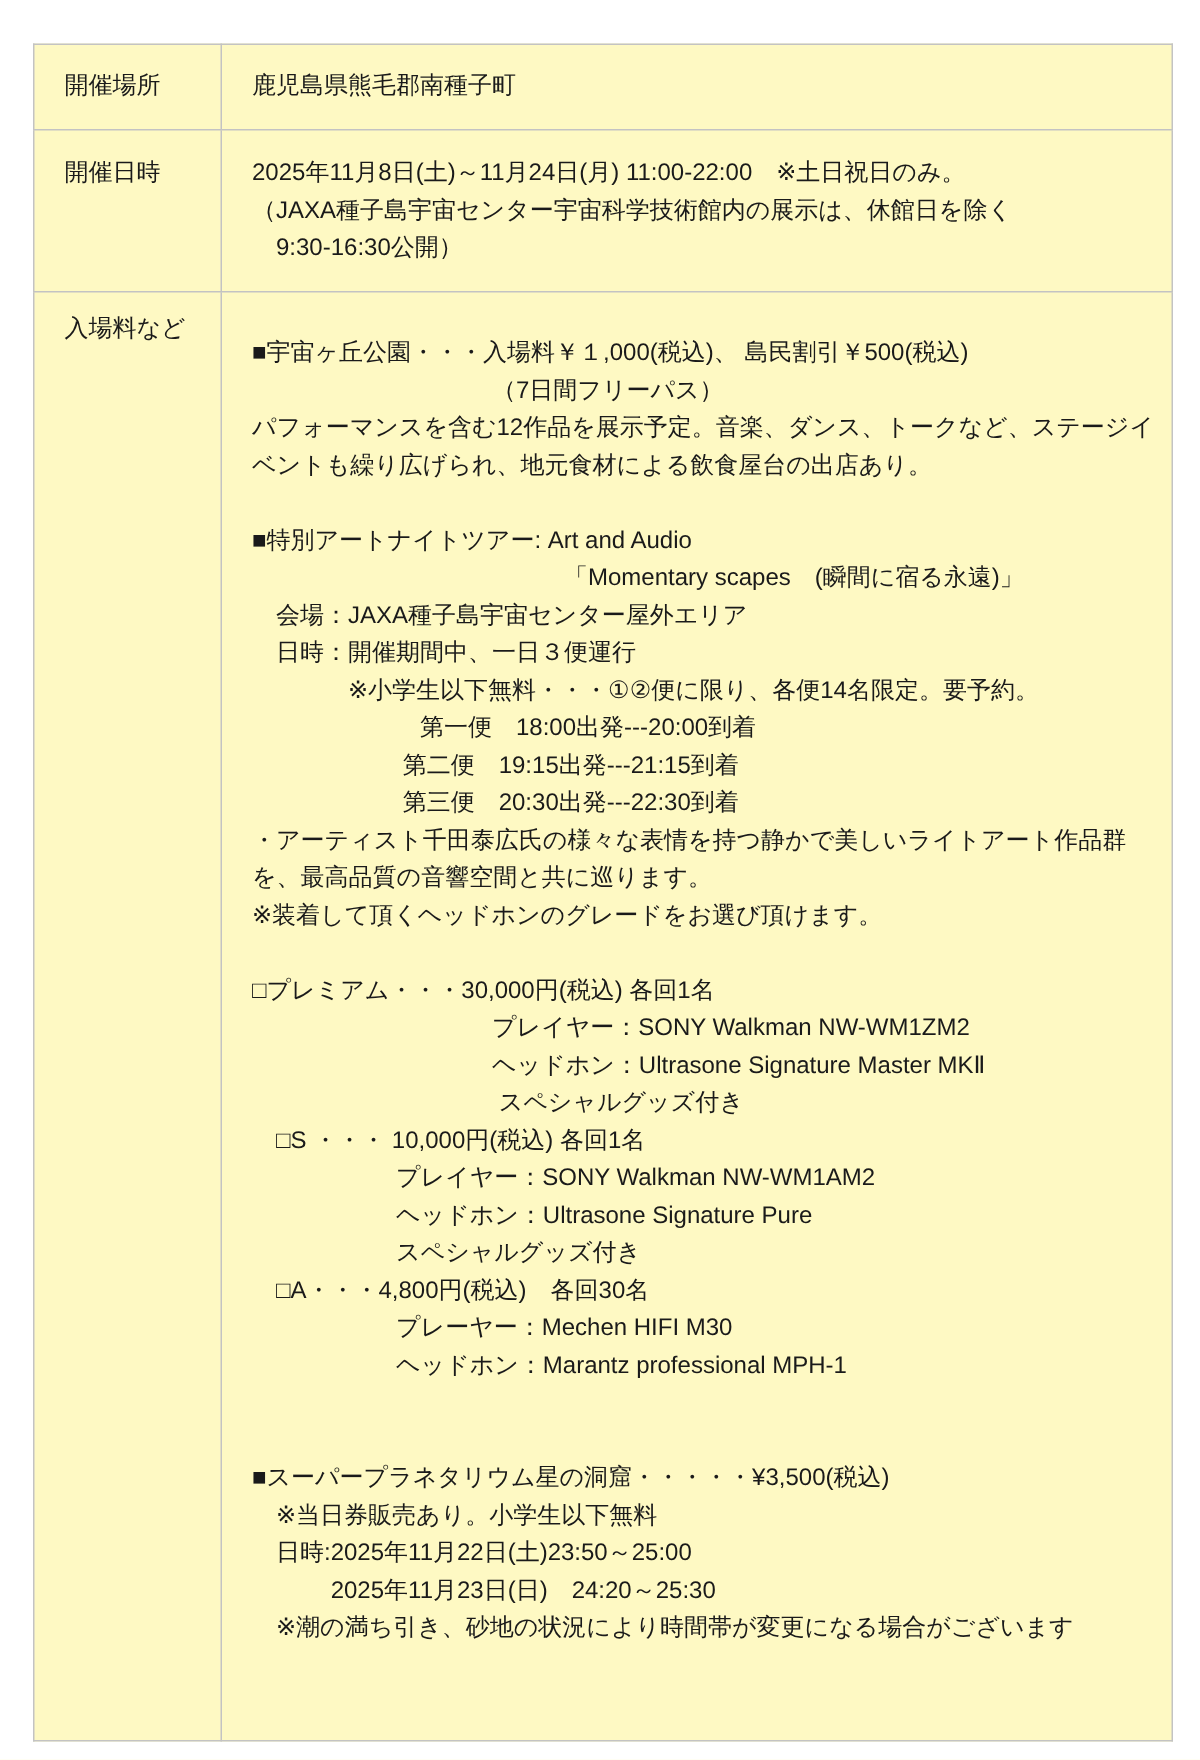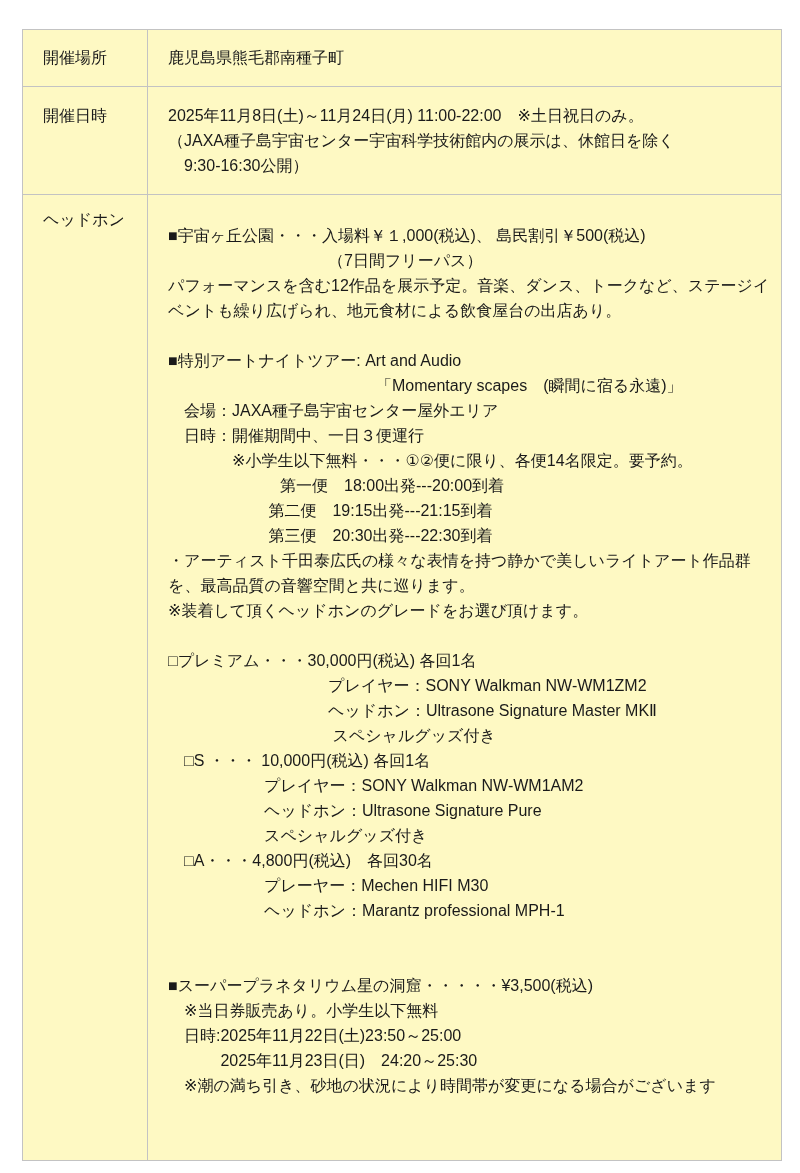--- a/index.html
+++ b/index.html
@@ -66,21 +66,21 @@
         <th>開催場所</th>
         <td>鹿児島県熊毛郡南種子町</td>
       </tr>
       <tr class="row-datetime">
         <th>開催日時</th>
         <td>2025年11月8日(土)～11月24日(月) 11:00-22:00　※土日祝日のみ。
 （JAXA種子島宇宙センター宇宙科学技術館内の展示は、休館日を除く
 　9:30-16:30公開）</td>
       </tr>
       <tr class="row-admission">
-        <th>ヘッドホン</th>
+        <th>入場料など</th>
         <td>■宇宙ヶ丘公園・・・入場料￥１,000(税込)、 島民割引￥500(税込)
 　　　　　　　　　　（7日間フリーパス）
 パフォーマンスを含む12作品を展示予定。音楽、ダンス、トークなど、ステージイベントも繰り広げられ、地元食材による飲食屋台の出店あり。
 
 ■特別アートナイトツアー: Art and Audio
 　　　　　　　　　　　　　「Momentary scapes　(瞬間に宿る永遠)」
 　会場：JAXA種子島宇宙センター屋外エリア
 　日時：開催期間中、一日３便運行
 　　　　※小学生以下無料・・・①②便に限り、各便14名限定。要予約。
 　　　　　　　第一便　18:00出発---20:00到着

